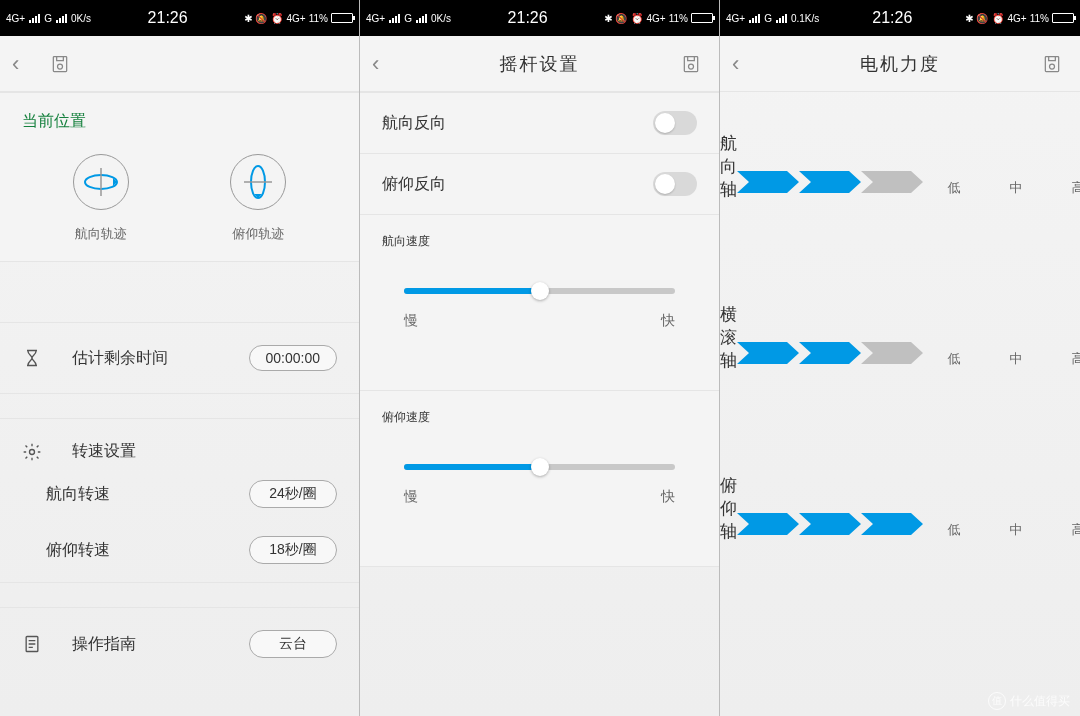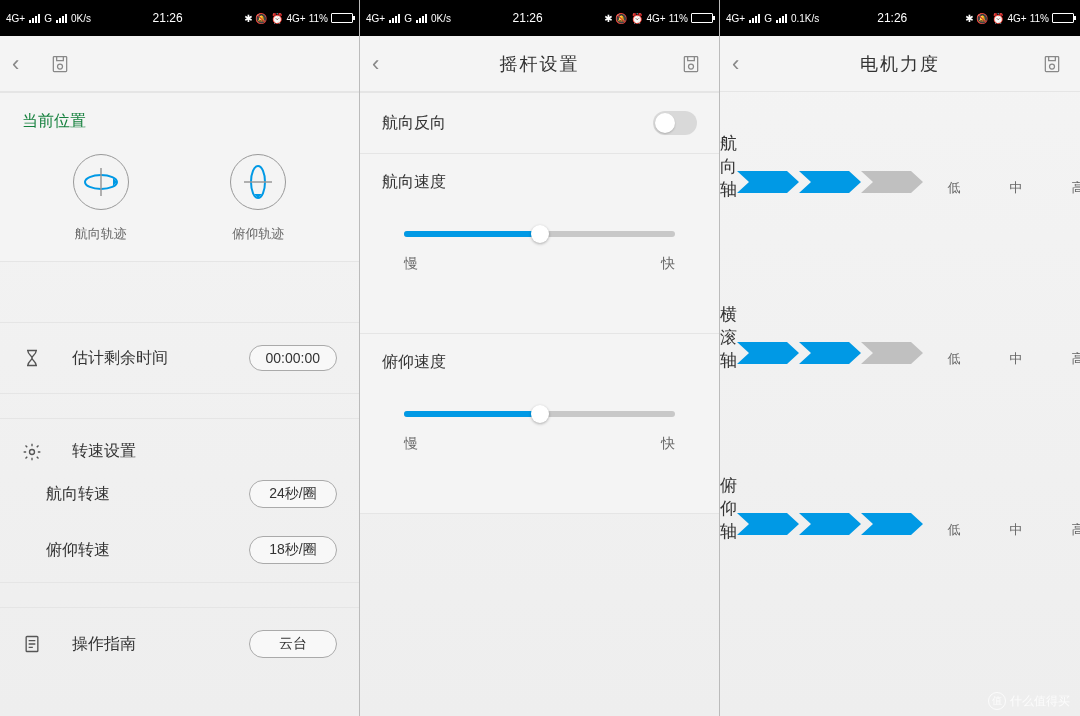--- a/index.html
+++ b/index.html
@@ -23,21 +23,21 @@
   height: 36px;
   background: #000;
   color: #fff;
   display: flex;
   align-items: center;
   font-size: 10px;
   padding: 8px 6px;
   justify-content: space-between;
 }
 .sb-left, .sb-right { display: flex; align-items: center; gap: 3px; }
-.sb-center { font-size: 12px; }
+.sb-center { font-size: 16px; }
 .sig { display: inline-flex; align-items: flex-end; gap: 1px; margin: 0 1px; }
 .sig span { width: 2px; background: #fff; }
 .sig span:nth-child(1){height:3px}.sig span:nth-child(2){height:5px}.sig span:nth-child(3){height:7px}.sig span:nth-child(4){height:9px}
 .battery { width: 22px; height: 10px; border: 1px solid #fff; border-radius: 1px; position: relative; display: inline-block; }
 .battery::after { content:''; position:absolute; right:-3px; top:2px; width:2px; height:4px; background:#fff; }
 .battery-fill { height:100%; width:11%; background:#fff; }
 .header {
   height: 56px;
   background: #f4f4f4;
   display: flex;
@@ -81,21 +81,21 @@
 }
 .toggle {
   width:44px; height:24px; border-radius:12px; background:#d9d9d9;
   position:relative; cursor:pointer;
 }
 .toggle-knob {
   width:20px; height:20px; background:#fff; border-radius:50%;
   position:absolute; top:2px; left:2px; box-shadow:0 1px 2px rgba(0,0,0,.2);
 }
 .slider-sec { background:#f4f4f4; border-bottom:1px solid #e5e5e5; padding:18px 22px 20px; }
-.slider-title { font-size:16px; color:#333; margin-bottom:38px; }
+.slider-title { font-size:12px; color:#333; margin-bottom:38px; }
 .slider {
   height:6px; border-radius:3px; background:#c8c8c8; position:relative;
   margin:0 22px; cursor:pointer;
 }
 .slider-fill { height:100%; border-radius:3px; background:#0099e5; width:50%; }
 .slider-thumb {
   width:18px; height:18px; border-radius:50%; background:#fff;
   box-shadow:0 1px 3px rgba(0,0,0,.3);
   position:absolute; top:-6px; left:50%; transform:translateX(-50%);
 }
@@ -295,20 +295,26 @@
   </div>
 
   <div class="content">
     <div class="toggle-row" style="border-top:1px solid #e5e5e5">
       <span class="row-label">航向反向</span>
       <div class="toggle">
           <div class="toggle-knob"></div>
         </div>
     </div>
 
+    <div class="toggle-row">
+      <span class="row-label">俯仰反向</span>
+      <div class="toggle">
+          <div class="toggle-knob"></div>
+        </div>
+    </div>
 
     <div class="slider-sec" style="padding-bottom:60px">
       <div class="slider-title">航向速度</div>
       <div class="slider">
         <div class="slider-fill"></div>
         <div class="slider-thumb"></div>
       </div>
       <div class="slider-labels">
         <span>慢</span>
         <span>快</span>

